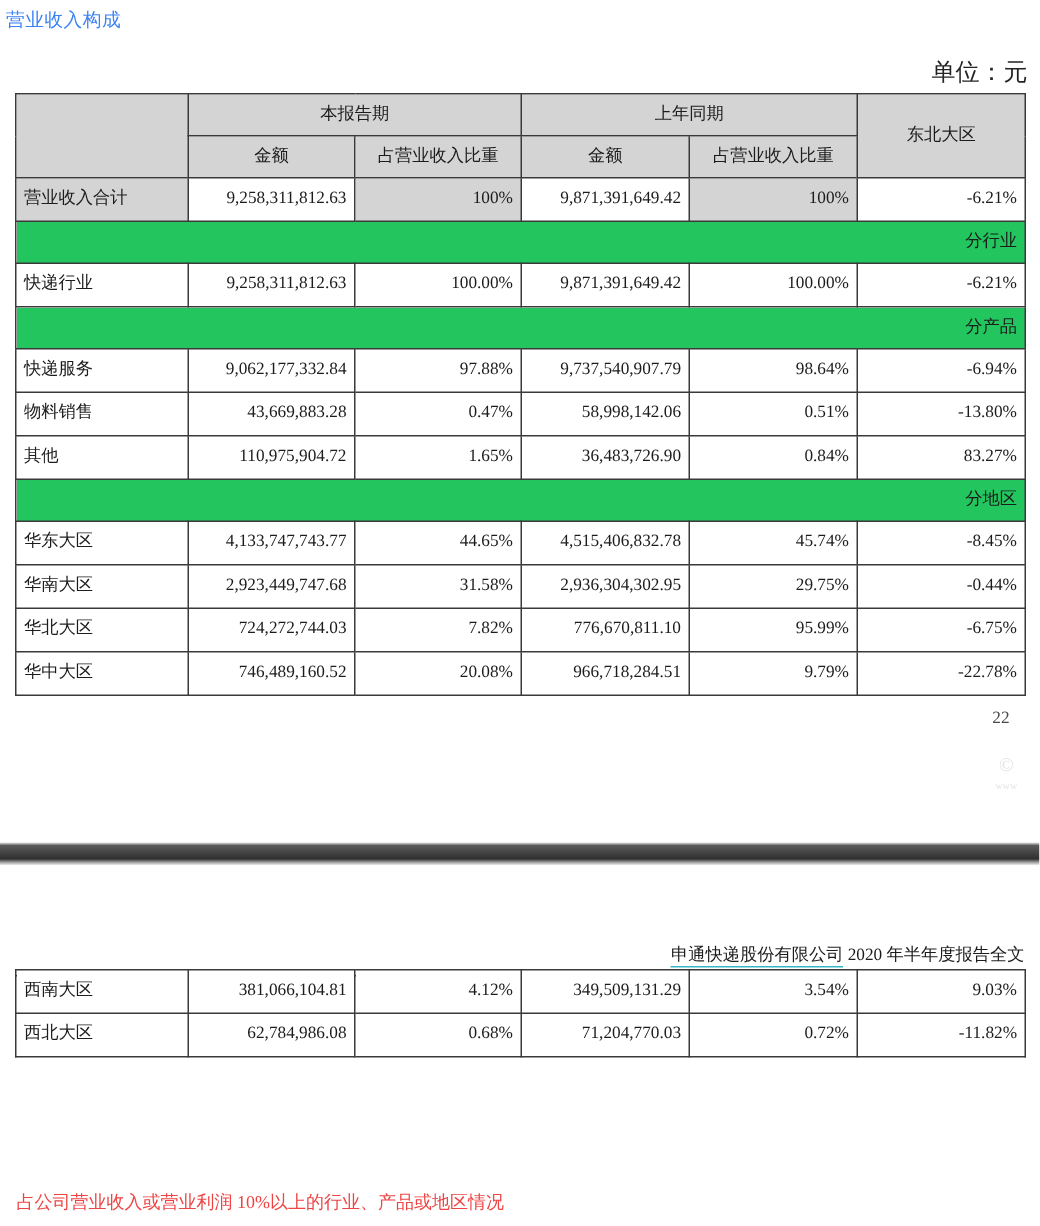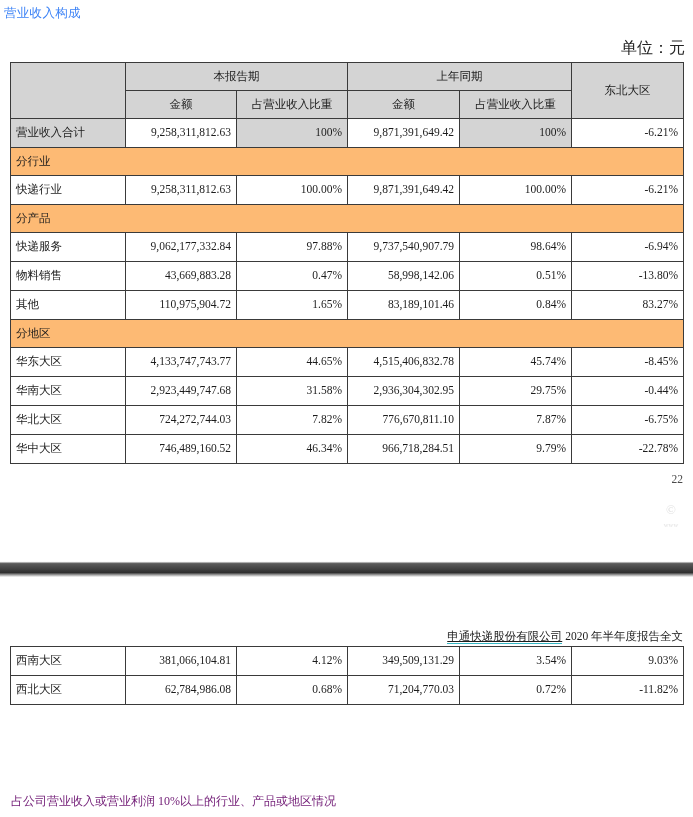--- a/index.html
+++ b/index.html
@@ -86,30 +86,30 @@
     height: 28px;
   }
   .num {
     text-align: right;
     height: 28px;
   }
   tr.total td { background: #d4d4d4; margin-left: 32px; }
   tr.total td.c-amt { background: #ffffff; }
   tr.total td.c-delta { background: #ffffff; }
   tr.group td {
-    background: #fdba74;
-    text-align: left;
+    background: #22c55e;
+    text-align: right;
     height: 27px;
   }
   tr.data td { background: #ffffff; }
 
   
   .page-number {
     position: absolute;
-    right: 10px;
+    right: 20px;
     top: 473px;
     font-size: 11.5px;
     color: #4a4a4a;
   }
   .watermark {
     position: absolute;
     right: -8px;
     top: 500px;
     width: 60px;
     text-align: center;
@@ -137,37 +137,36 @@
     position: absolute;
     right: 10px;
     top: 629px;
     font-size: 11.5px;
     color: #1c1c1c;
     white-space: nowrap;
   }
   .page-header .company {
     border-bottom: 1.4px solid #35b6c4;
     padding-bottom: 1px;
-    text-decoration: underline;
   }
   .header-rule {
     position: absolute;
     left: 10px;
     top: 650px;
     width: 673px;
     height: 1px;
     background: #3a3a3a;
   }
 
   .caption {
     position: absolute;
     left: 11px;
     top: 793px;
     font-size: 12px;
-    color: #701a75;
+    color: #ef4444;
   }
 </style>
 </head>
 <body>
 
 <div id="page-one">
 
   <div class="doc-title">营业收入构成</div>
 
   <div class="unit-label">单位：元</div>
@@ -231,21 +230,21 @@
           <td class="num">43,669,883.28</td>
           <td class="num">0.47%</td>
           <td class="num">58,998,142.06</td>
           <td class="num">0.51%</td>
           <td class="num">-13.80%</td>
         </tr>
         <tr class="data">
           <td class="rowhead">其他</td>
           <td class="num">110,975,904.72</td>
           <td class="num">1.65%</td>
-          <td class="num">83,189,101.46</td>
+          <td class="num">36,483,726.90</td>
           <td class="num">0.84%</td>
           <td class="num">83.27%</td>
         </tr>
         <tr class="group">
           <td class="" colspan="6">分地区</td>
         </tr>
         <tr class="data">
           <td class="rowhead">华东大区</td>
           <td class="num">4,133,747,743.77</td>
           <td class="num">44.65%</td>
@@ -259,27 +258,27 @@
           <td class="num">31.58%</td>
           <td class="num">2,936,304,302.95</td>
           <td class="num">29.75%</td>
           <td class="num">-0.44%</td>
         </tr>
         <tr class="data">
           <td class="rowhead">华北大区</td>
           <td class="num">724,272,744.03</td>
           <td class="num">7.82%</td>
           <td class="num">776,670,811.10</td>
-          <td class="num">7.87%</td>
+          <td class="num">95.99%</td>
           <td class="num">-6.75%</td>
         </tr>
         <tr class="data">
           <td class="rowhead">华中大区</td>
           <td class="num">746,489,160.52</td>
-          <td class="num">46.34%</td>
+          <td class="num">20.08%</td>
           <td class="num">966,718,284.51</td>
           <td class="num">9.79%</td>
           <td class="num">-22.78%</td>
         </tr>
       </tbody>
   </table>
 
   <div class="page-number">22</div>
 
   <div class="watermark">

